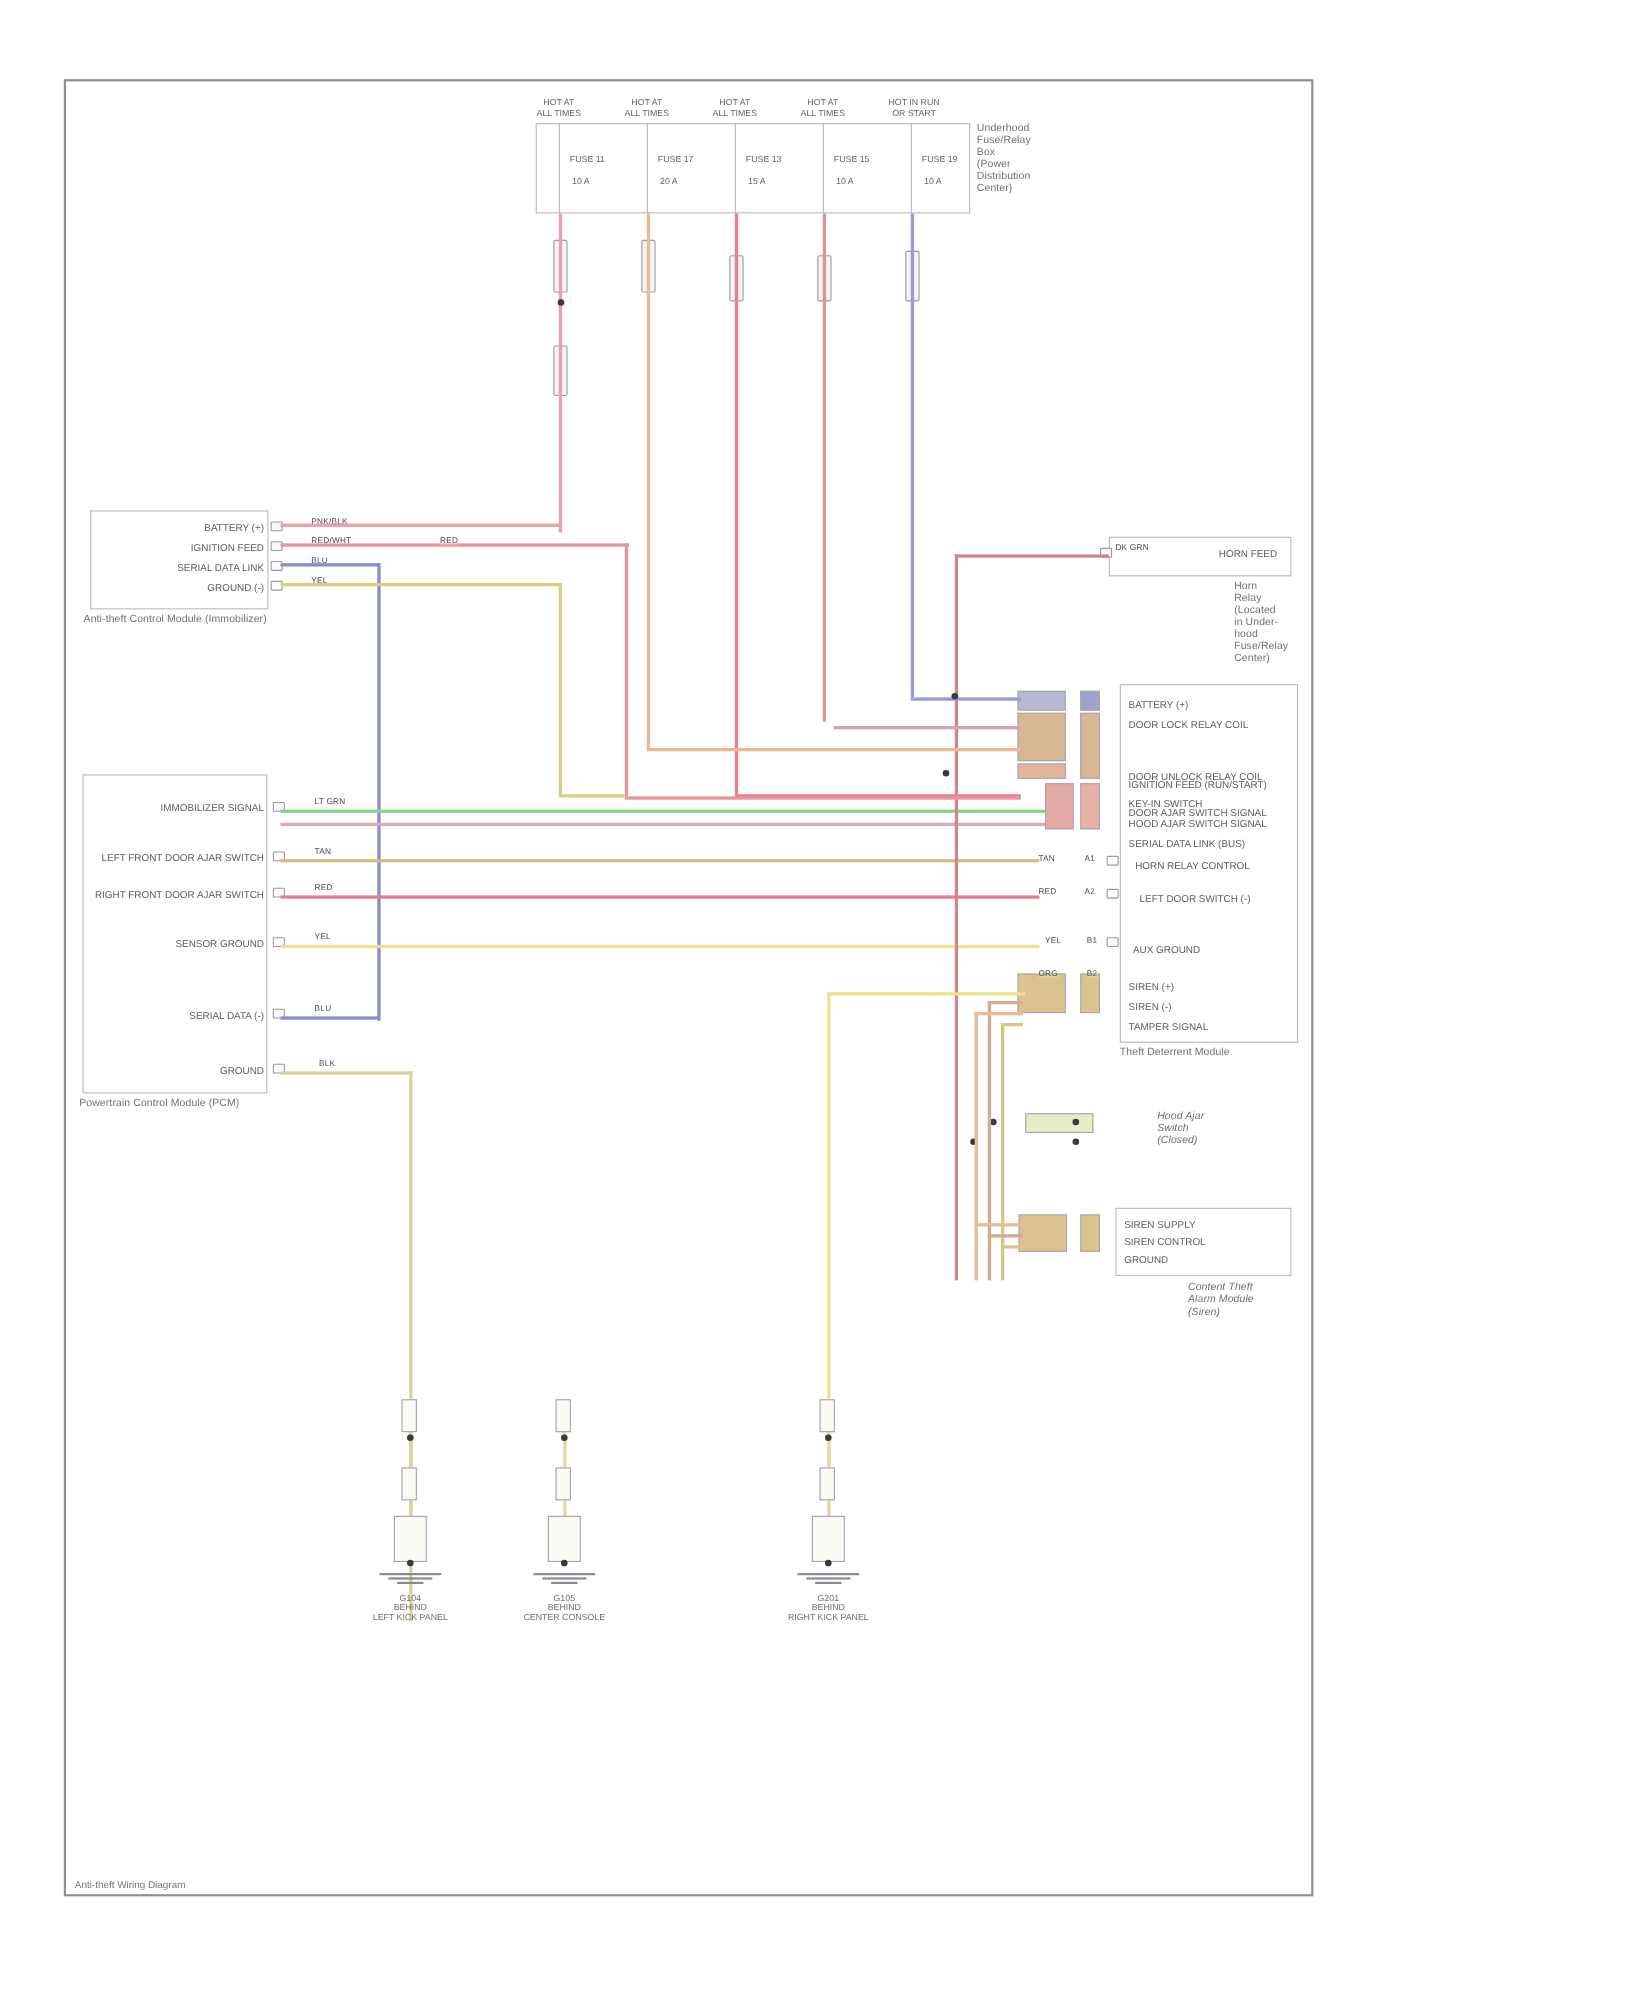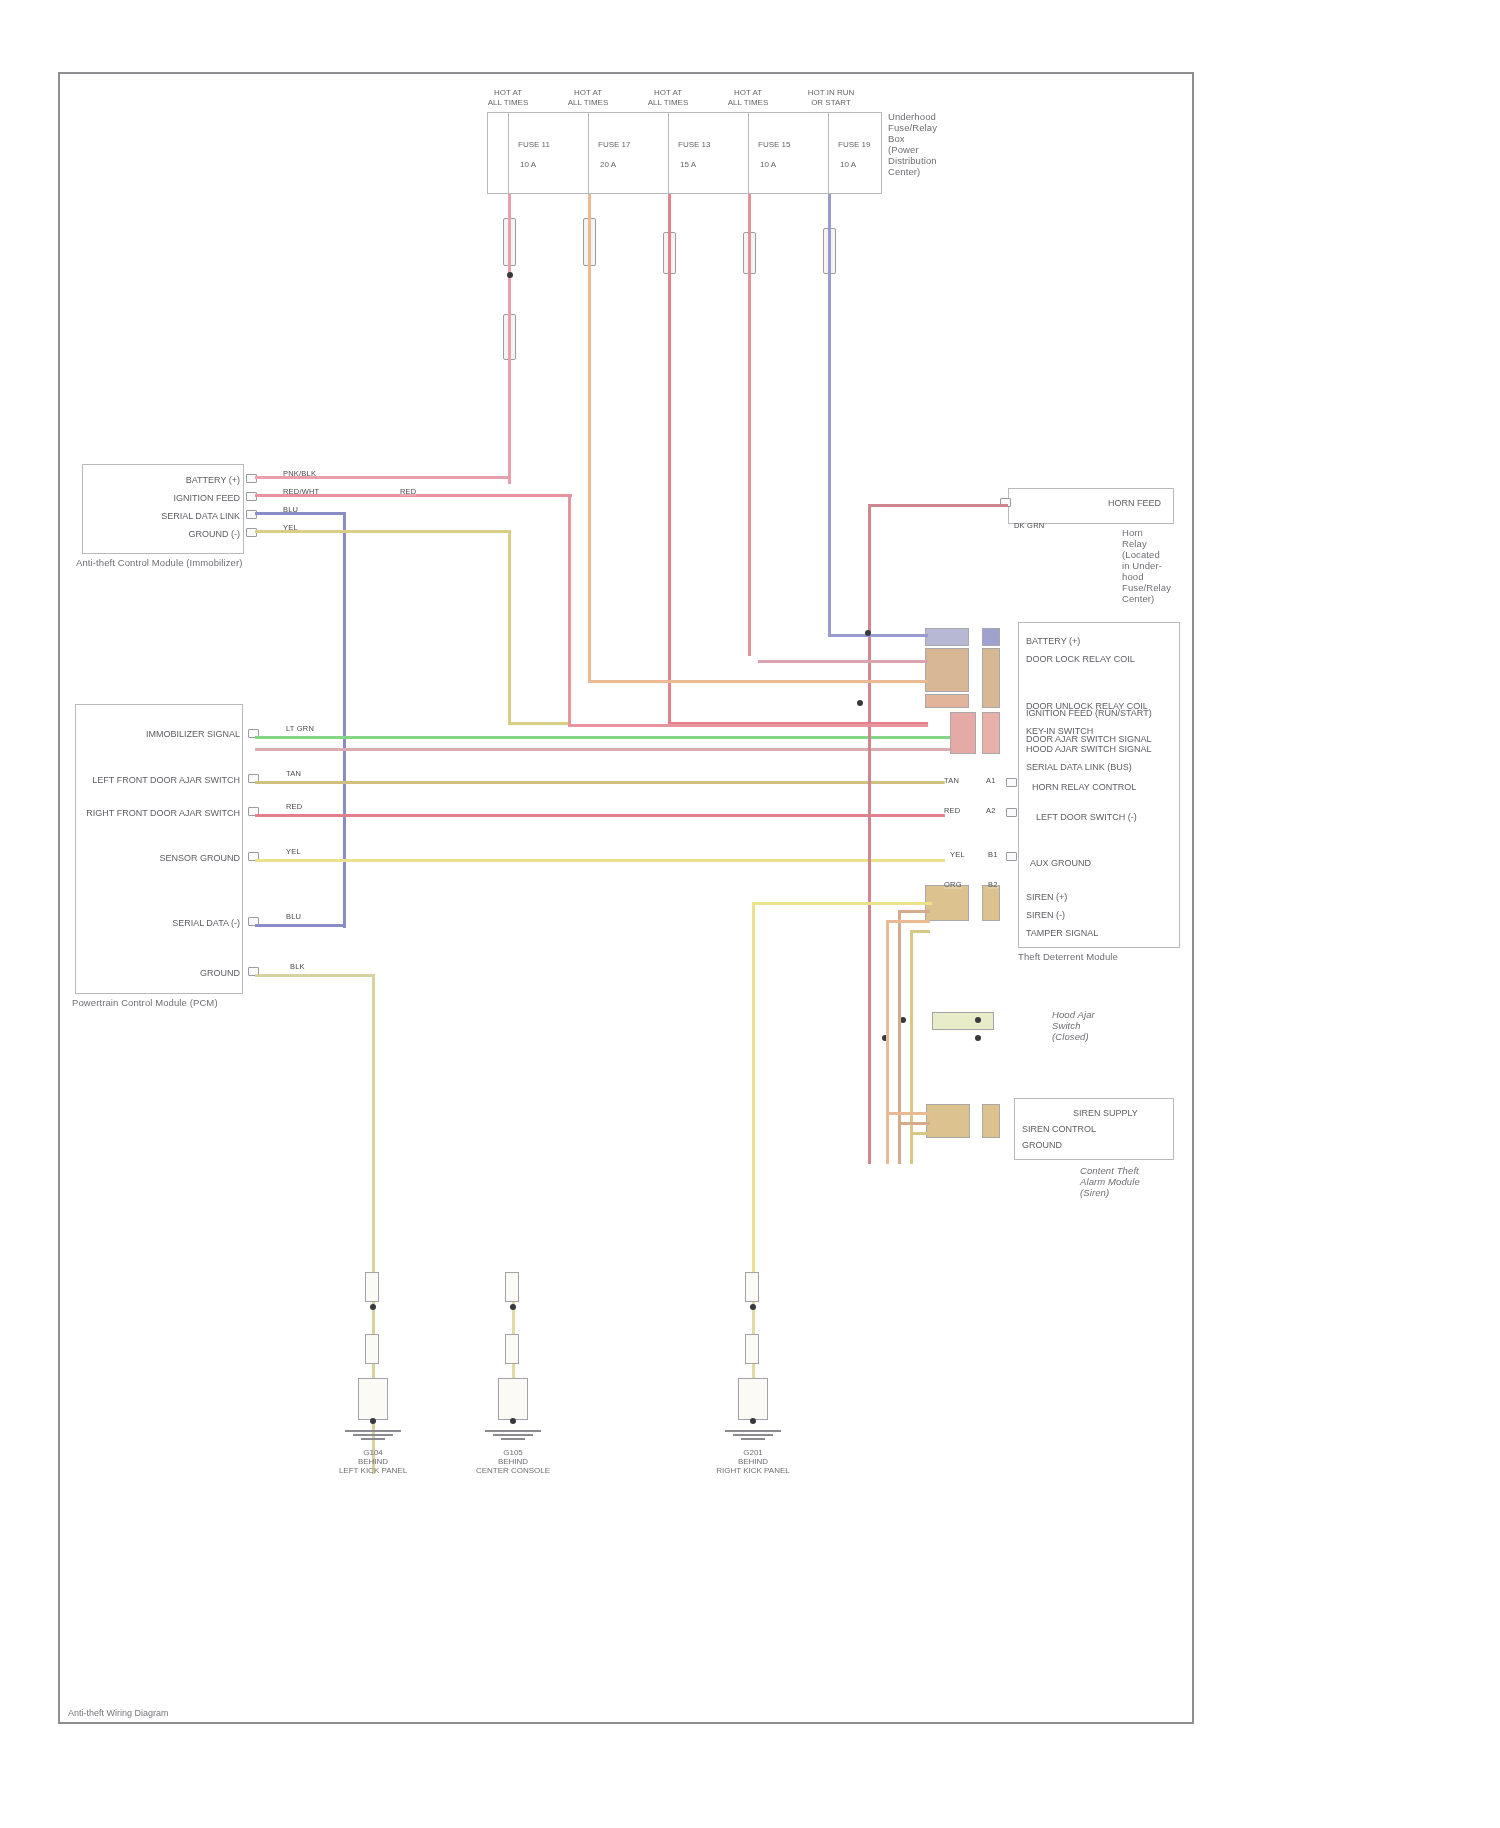--- a/index.html
+++ b/index.html
@@ -177,21 +177,21 @@
   <div class="box" style="left:1008px;top:488px;width:166px;height:36px;"></div>
   <div class="boxcap" style="left:1122px;top:528px;width:70px;">Horn
 Relay
 (Located
 in Under-
 hood
 Fuse/Relay
 Center)</div>
   <div class="pinlabel r" style="left:1108px;top:498px;">HORN FEED</div>
   <div class="term" style="left:1000px;top:498px;"></div>
-  <div class="chip" style="left:1014px;top:493px;margin-top:28px;">DK GRN</div>
+  <div class="chip" style="left:1014px;top:493px;">DK GRN</div>
   <div class="w wh" style="left:868px;top:504px;width:140px;background:#d0868f;"></div>
   <div class="w wv" style="left:868px;top:504px;height:660px;background:#d0868f;"></div>
 
   <div class="box" style="left:1018px;top:622px;width:162px;height:326px;"></div>
   <div class="boxcap" style="left:1018px;top:952px;width:180px;">Theft Deterrent Module</div>
 
   <div class="pinlabel r" style="left:1026px;top:636px;">BATTERY (+)</div>
   <div class="pinlabel r" style="left:1026px;top:654px;">DOOR LOCK RELAY COIL</div>
   <div class="pinlabel r" style="left:1026px;top:672px;margin-top:29px;">DOOR UNLOCK RELAY COIL</div>
   <div class="pinlabel r" style="left:1026px;top:690px;margin-top:44px;">DOOR AJAR SWITCH SIGNAL</div>
@@ -245,21 +245,21 @@
 (Closed)</div>
   <div class="dot" style="left:900px;top:1017px;"></div>
   <div class="dot" style="left:975px;top:1017px;"></div>
   <div class="dot" style="left:882px;top:1035px;"></div>
   <div class="dot" style="left:975px;top:1035px;"></div>
 
   <div class="box" style="left:1014px;top:1098px;width:160px;height:62px;"></div>
   <div class="boxcap" style="left:1080px;top:1166px;width:120px;font-style:italic;">Content Theft
 Alarm Module
 (Siren)</div>
-  <div class="pinlabel r" style="left:1073px;top:1108px;text-align:center;">SIREN SUPPLY</div>
+  <div class="pinlabel r" style="left:1022px;top:1108px;text-align:center;">SIREN SUPPLY</div>
   <div class="pinlabel r" style="left:1022px;top:1124px;">SIREN CONTROL</div>
   <div class="pinlabel r" style="left:1022px;top:1140px;">GROUND</div>
   <div class="conn" style="left:926px;top:1104px;width:44px;height:34px;background:#dcc28e;"></div>
   <div class="conn" style="left:982px;top:1104px;width:18px;height:34px;background:#dcc28e;"></div>
 
   <div class="w wv" style="left:886px;top:920px;height:244px;background:#e9ba93;"></div>
   <div class="w wv" style="left:898px;top:910px;height:254px;background:#d6ab8d;"></div>
   <div class="w wv" style="left:910px;top:930px;height:234px;background:#d7c886;"></div>
   <div class="w wh" style="left:886px;top:1112px;width:44px;background:#e9ba93;"></div>
   <div class="w wh" style="left:898px;top:1122px;width:32px;background:#d6ab8d;"></div>

